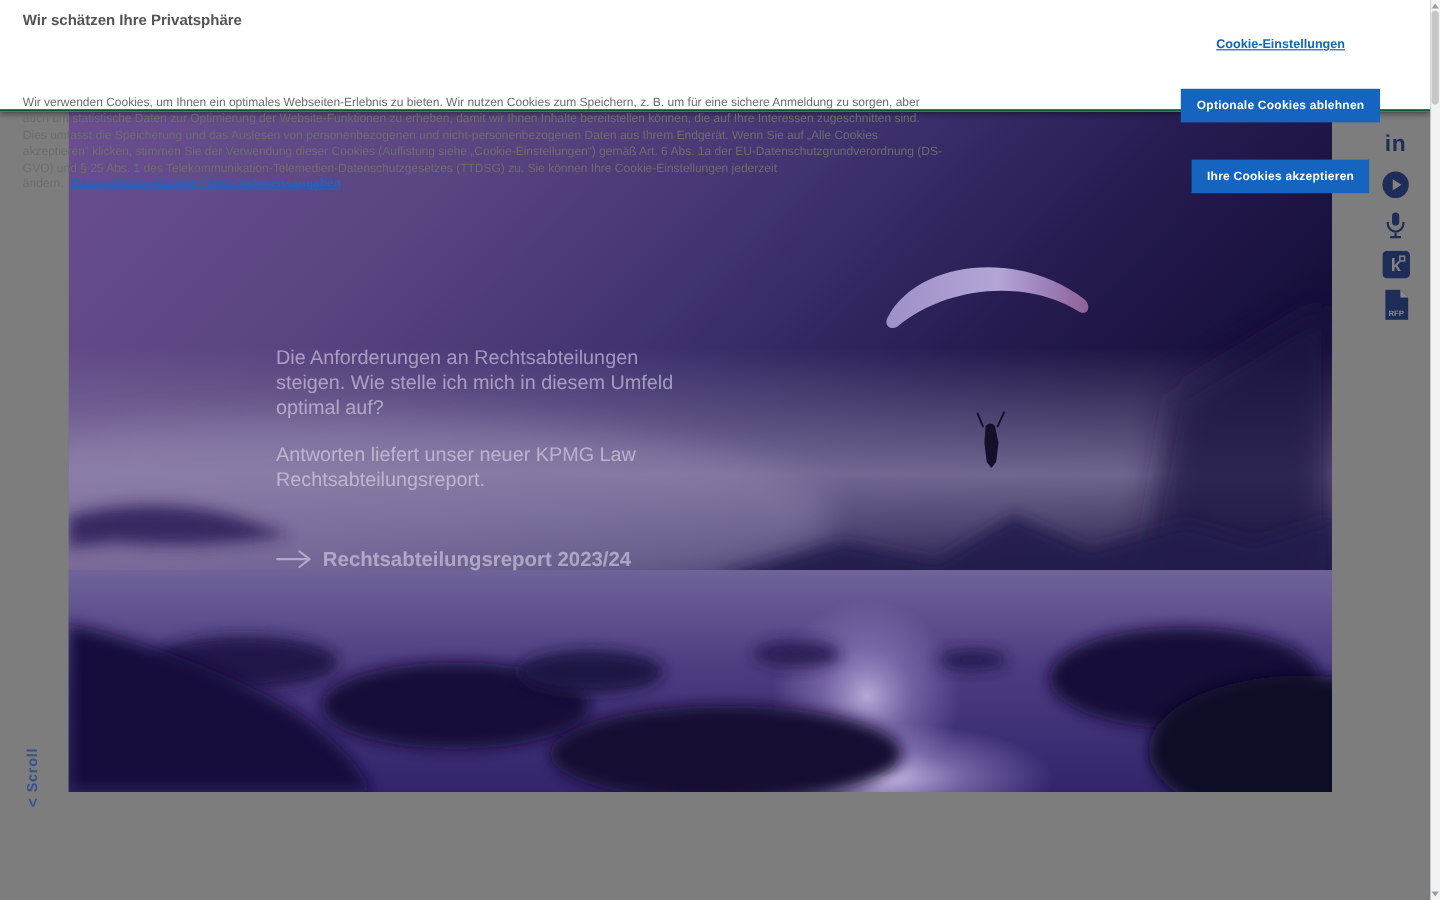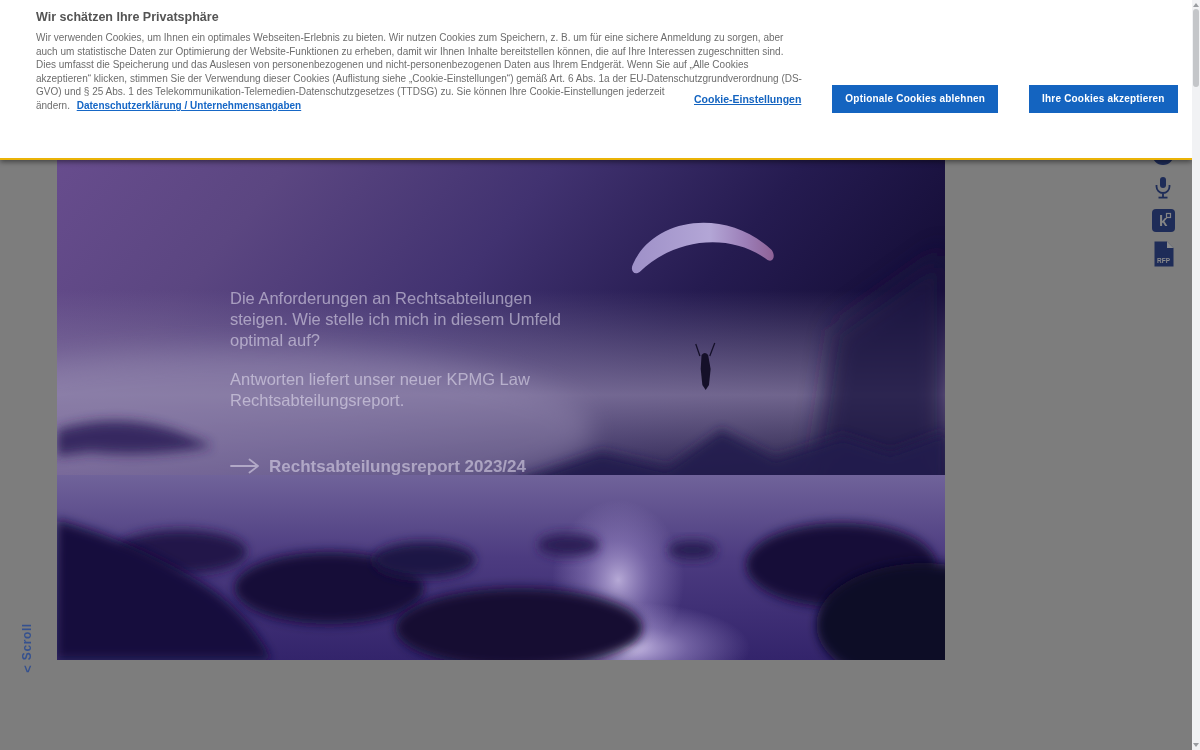--- a/index.html
+++ b/index.html
@@ -3,21 +3,21 @@
 <meta charset="utf-8">
 <style>
   html,body{margin:0;padding:0;}
   body{
     width:1200px;height:750px;position:relative;overflow:hidden;
     background:#7d7d7d;
     font-family:"Liberation Sans",sans-serif;
     -webkit-font-smoothing:antialiased;
   }
   
-  .hero{position:absolute;left:57px;top:0;width:888px;height:660px;overflow:hidden;z-index:1;}
+  .hero{position:absolute;left:57px;top:0;width:1053px;height:660px;overflow:hidden;z-index:1;}
   .hero-bg{position:absolute;inset:0;width:100%;height:100%;display:block;}
   .hero-text{position:absolute;left:173px;top:288px;z-index:2;}
   .hero-p{margin:0;font-size:16.5px;line-height:21px;color:rgba(233,229,244,0.55);font-weight:400;}
   .hero-p + .hero-p{margin-top:18px;}
   .hero-cta{display:flex;gap:9px;margin-top:46px;color:rgba(233,229,244,0.52);
     text-decoration:none;font-size:17px;font-weight:bold;cursor:pointer;}
   .hero-cta svg{flex:0 0 auto;}
   
   .icon-rail{position:absolute;left:1151px;top:109px;width:24px;display:flex;flex-direction:column;align-items:center;z-index:5;}
   .rail-item{width:24px;display:flex;align-items:center;justify-content:center;cursor:pointer;}
@@ -28,29 +28,29 @@
     transform:rotate(-90deg);z-index:5;cursor:pointer;}
   .scroll-ind .chev{color:#35518f;font-size:13px;font-weight:bold;margin-right:5px;}
   .scroll-ind .lbl{color:#35518f;font-size:12px;font-weight:bold;letter-spacing:0.6px;}
   
   .sb{position:absolute;right:0;top:0;width:8px;height:750px;background:#f1f2f4;z-index:60;}
   .sb-up,.sb-down{position:absolute;left:1px;width:0;height:0;border-left:3px solid transparent;border-right:3px solid transparent;}
   .sb-up{top:3px;border-bottom:4px solid #9a9da1;}
   .sb-down{bottom:3px;border-top:4px solid #9a9da1;}
   .sb-thumb{position:absolute;left:1px;top:9px;width:6px;height:78px;background:#c4c6c9;border-radius:3px;}
   
-  .cb{position:absolute;left:0;top:0;width:1192px;height:160px;box-sizing:border-box;
-    background:#ffffff;padding:10px 0 0 36px;z-index:50;
-    border-bottom:2px solid #eab308;box-shadow:0 2px 5px rgba(0,0,0,0.45);}
+  .cb{position:absolute;left:0;top:0;width:1192px;height:93px;box-sizing:border-box;
+    background:#ffffff;padding:10px 0 0 19px;z-index:50;
+    border-bottom:2px solid #14532d;box-shadow:0 2px 5px rgba(0,0,0,0.45);}
   .cb-title{margin:0 0 7px 0;font-size:12.5px;font-weight:bold;color:#545454;}
   .cb-row{display:flex;align-items:flex-end;}
   .cb-text{width:658px;flex:0 0 auto;}
   .cb-line{font-size:10px;line-height:13.6px;color:#6d6d6d;white-space:nowrap;}
   .cb-privacy{color:#1667c6;font-weight:bold;text-decoration:underline;margin-left:4px;cursor:pointer;margin-top:36px;}
-  .cb-actions{display:flex;align-items:center;gap:31px;margin-left:auto;margin-right:42px;}
+  .cb-actions{display:flex;align-items:center;gap:31px;margin-left:auto;margin-right:42px;flex-direction:column;}
   .cb-settings{color:#1464c0;font-size:10.5px;font-weight:bold;text-decoration:underline;white-space:nowrap;cursor:pointer;}
   .cb-btn{background:#1464c0;color:#ffffff;border:none;border-radius:0;height:28px;padding:0 13px;
     font-family:"Liberation Sans",sans-serif;font-size:10px;font-weight:bold;letter-spacing:0.2px;white-space:nowrap;cursor:pointer;}
 </style>
 </head>
 <body>
 
 <div class="hero">
   <svg class="hero-bg" viewBox="0 0 1076 660" preserveAspectRatio="none">
     <defs>

